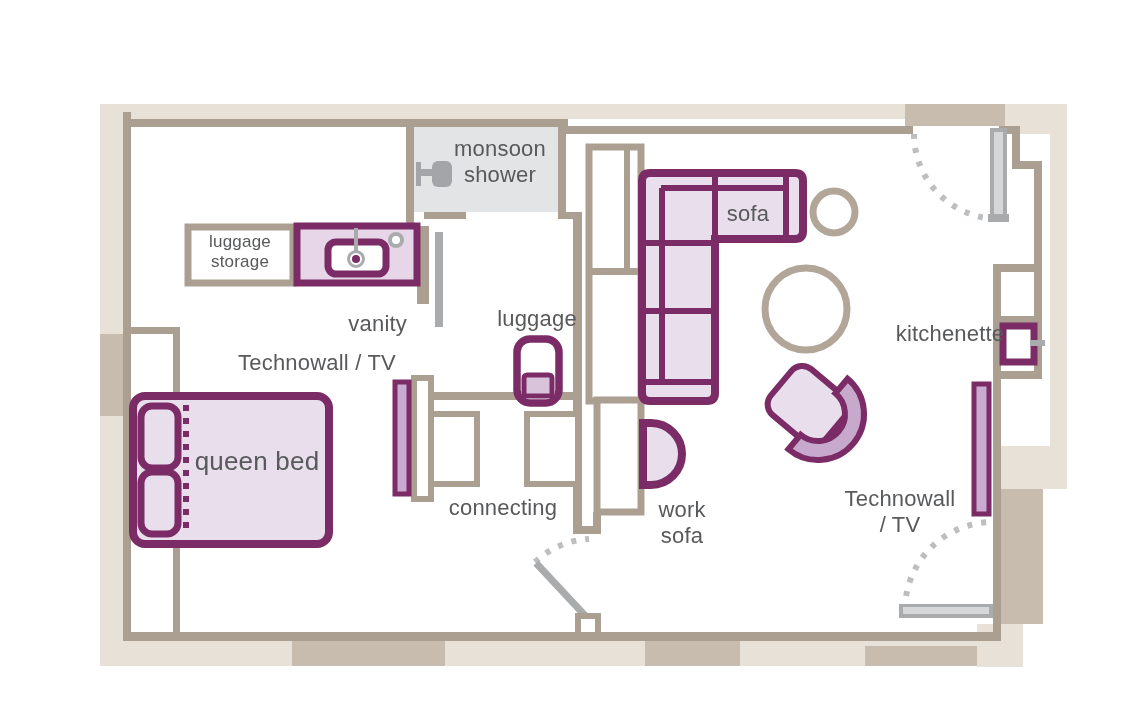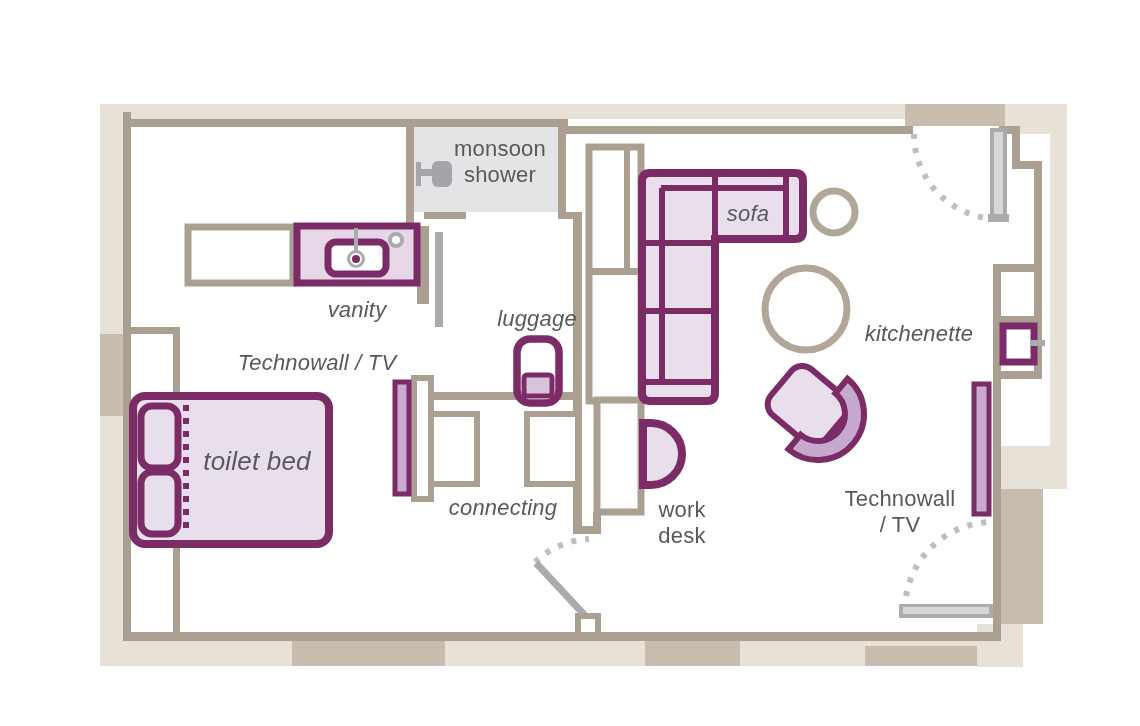--- a/index.html
+++ b/index.html
@@ -6,21 +6,21 @@
   .stage{
     position:relative;width:1140px;height:726px;background:#ffffff;overflow:hidden;
     font-family:"Liberation Sans", sans-serif;
     margin-top:16px;
   }
   .stage svg{position:absolute;left:0;top:0;}
   .lbl{
     position:absolute;color:#58595b;font-size:22px;line-height:1.18;
     text-align:center;letter-spacing:0.2px;
   }
-  .nowrap{white-space:nowrap;font-style:italic;}
+  .nowrap{white-space:nowrap;}
   .lbl-luggage{font-size:17px;}
   .lbl-bed{font-size:26px;}
 </style>
 </head>
 <body>
 
 <div class="stage">
 
   <svg width="1140" height="726" viewBox="0 0 1140 726">
 
@@ -167,33 +167,34 @@
 
     <g>
       <path d="M905 594 A88 88 0 0 1 993 506" fill="none" stroke="#bcbec0" stroke-width="6" stroke-dasharray="5 9"></path>
       <rect x="899" y="588" width="94" height="14" fill="#a9abad"></rect>
       <rect x="903" y="591" width="86" height="7" fill="#d6d7d9"></rect>
     </g>
   </svg>
 
   <div class="lbl" style="left:435px;top:120px;width:130px;">monsoon shower</div>
 
-
-  <div class="lbl nowrap" style="left:307px;top:281px;width:100px;">vanity</div>
+  <div class="lbl lbl-luggage" style="left:195px;top:216px;width:90px;">luggage storage</div>
+
+  <div class="lbl nowrap" style="left:307px;top:295px;width:100px;text-align:right;">vanity</div>
 
   <div class="lbl nowrap" style="left:487px;top:290px;width:100px;">luggage</div>
 
   <div class="lbl nowrap" style="left:217px;top:334px;width:200px;">Technowall / TV</div>
 
-  <div class="lbl lbl-bed nowrap" style="left:182px;top:430px;width:150px;">toilet bed</div>
+  <div class="lbl lbl-bed nowrap" style="left:182px;top:430px;width:150px;">queen bed</div>
 
   <div class="lbl nowrap" style="left:443px;top:479px;width:120px;">connecting</div>
 
-  <div class="lbl" style="left:651px;top:481px;width:62px;">work desk</div>
+  <div class="lbl" style="left:651px;top:481px;width:62px;">work sofa</div>
 
   <div class="lbl nowrap" style="left:718px;top:185px;width:60px;">sofa</div>
 
-  <div class="lbl nowrap" style="left:859px;top:305px;width:120px;">kitchenette</div>
+  <div class="lbl nowrap" style="left:890px;top:305px;width:120px;">kitchenette</div>
 
   <div class="lbl" style="left:844px;top:470px;width:112px;">Technowall / TV</div>
 
 
 </div>
 
 </body></html>

